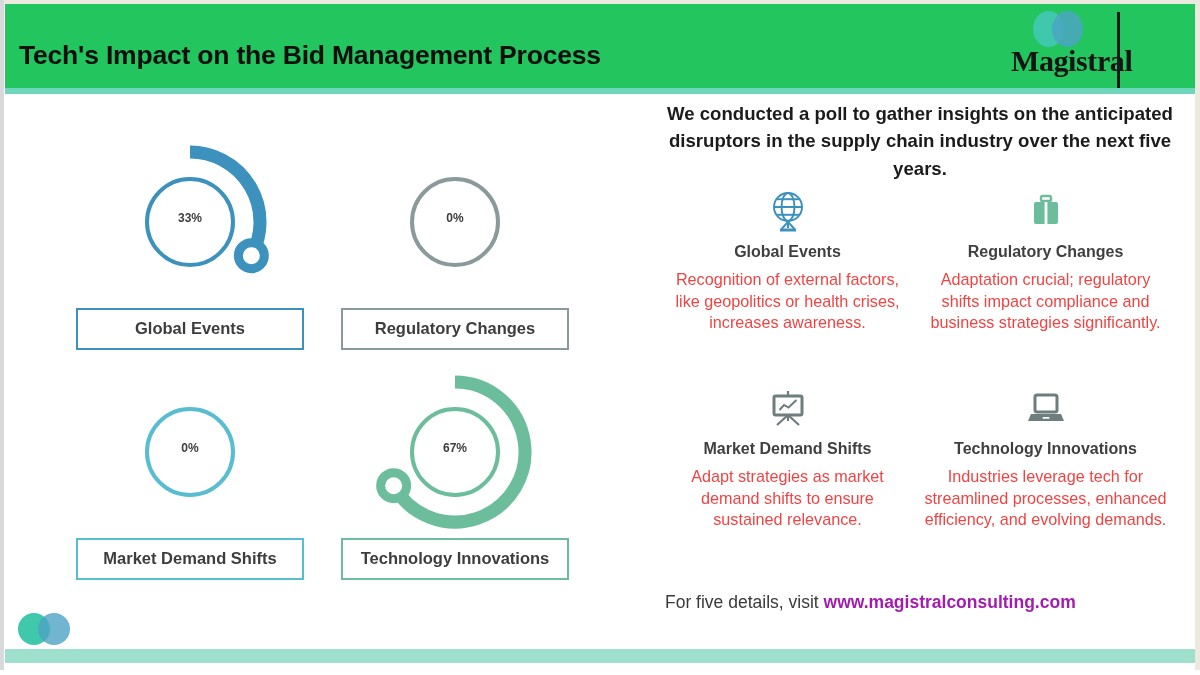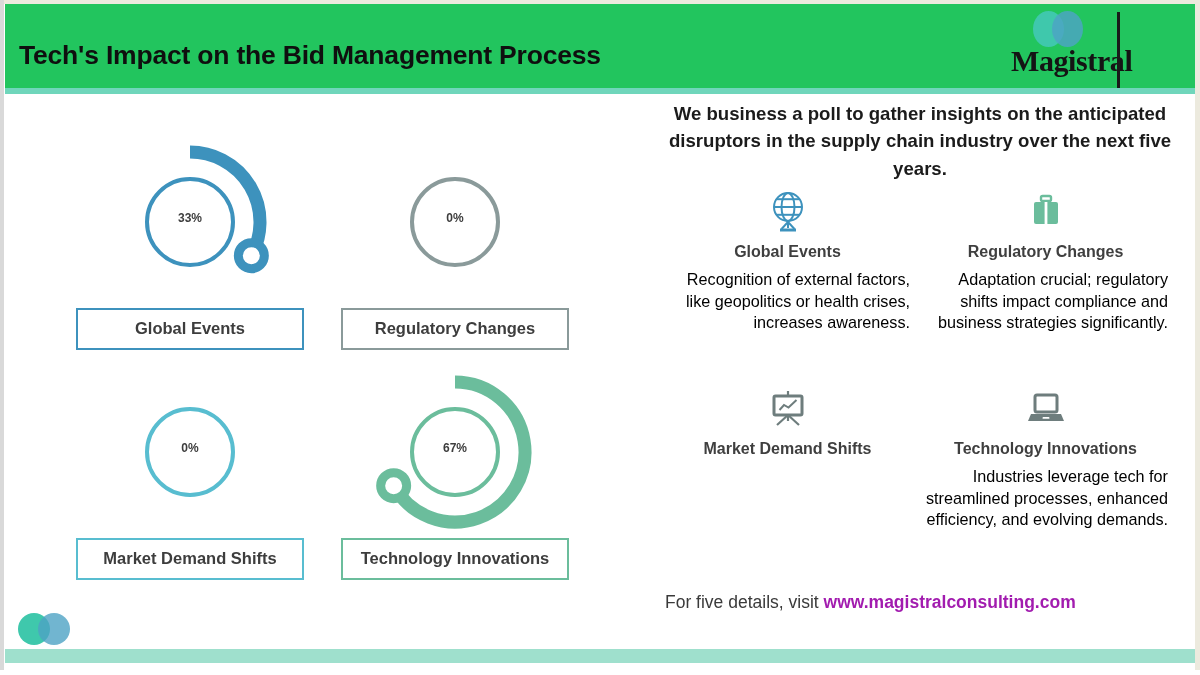--- a/index.html
+++ b/index.html
@@ -198,23 +198,22 @@
   .poll-title {
     margin-top: 7px;
     font-size: 16px;
     font-weight: bold;
     color: #3f3f3f;
     line-height: 1.2;
   }
   .poll-desc {
     margin-top: 8px;
     font-size: 16.2px;
-    color: #000000;
+    color: #ef4444;
     line-height: 1.33;
-    text-align: right;
   }
 
   .poll-footer {
     position: absolute;
     left: 20px; top: 498px;
     width: 520px;
     font-size: 17.5px;
     color: #3a3a3a;
     white-space: nowrap;
   }
@@ -312,21 +311,21 @@
             <circle id="ring3" cx="80" cy="80" r="43" fill="#ffffff" stroke-width="4" stroke="#6bbd9c"></circle>
             <circle id="mk3" r="13" fill="#ffffff" stroke-width="9" cx="18.65853239692955" cy="113.72275718712007" stroke="#6bbd9c"></circle>
           </svg>
           <div class="donut-pct" style="top:69px">67%</div>
         </div>
         <div class="donut-label" id="lbl3" style="border-color: rgb(107, 189, 156);">Technology Innovations</div>
       </div>
     </div>
 
     <div class="poll-panel">
-      <div class="poll-intro">We business a poll to gather insights on the anticipated disruptors in the supply chain industry over the next five years.</div>
+      <div class="poll-intro">We conducted a poll to gather insights on the anticipated disruptors in the supply chain industry over the next five years.</div>
 
       <div class="poll-grid">
 
         <div class="poll-cell p0">
           <div class="poll-icon">
             <svg width="42" height="44" viewBox="0 0 42 44" fill="none" stroke="#3d92bd" stroke-width="2">
               <circle cx="21" cy="17" r="14"></circle>
               <ellipse cx="21" cy="17" rx="6.5" ry="14"></ellipse>
               <line x1="7" y1="17" x2="35" y2="17"></line>
               <line x1="9.6" y1="9.2" x2="32.4" y2="9.2"></line>
@@ -358,20 +357,21 @@
             <svg width="44" height="44" viewBox="0 0 44 44" fill="none" stroke="#6e7d7d" stroke-width="2.2">
               <line x1="22" y1="4" x2="22" y2="9"></line>
               <rect x="8" y="9" width="28" height="19" rx="1.5" stroke-width="3"></rect>
               <polyline points="13.5,23 18,18 22.5,20.5 30.5,13" stroke-width="2"></polyline>
               <line x1="22" y1="28" x2="22" y2="34"></line>
               <line x1="22" y1="28" x2="11" y2="38"></line>
               <line x1="22" y1="28" x2="33" y2="38"></line>
             </svg>
           </div>
           <div class="poll-title">Market Demand Shifts</div>
+          <div class="poll-desc">Adapt strategies as market demand shifts to ensure sustained relevance.</div>
         </div>
 
         <div class="poll-cell p3">
           <div class="poll-icon">
             <svg width="44" height="44" viewBox="0 0 44 44">
               <rect x="11" y="8" width="22" height="17" rx="2" fill="none" stroke="#6e7d7d" stroke-width="3"></rect>
               <path d="M7 27 L37 27 L40 34 L4 34 Z" fill="#6e7d7d"></path>
               <rect x="18.5" y="30" width="7" height="1.8" rx="0.9" fill="#ffffff"></rect>
             </svg>
           </div>

